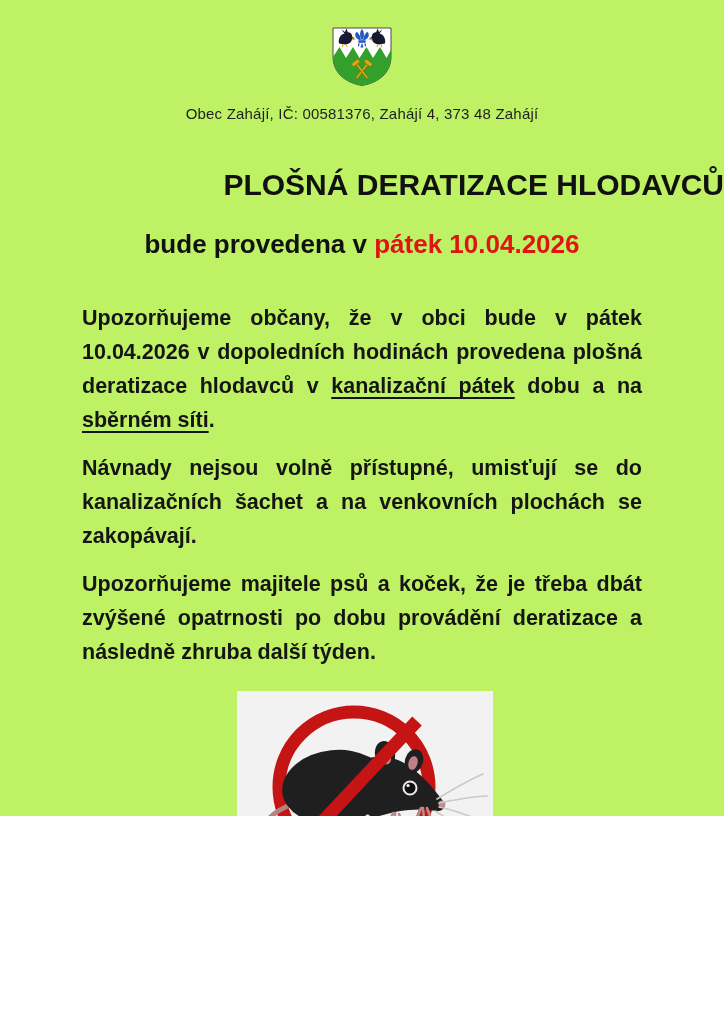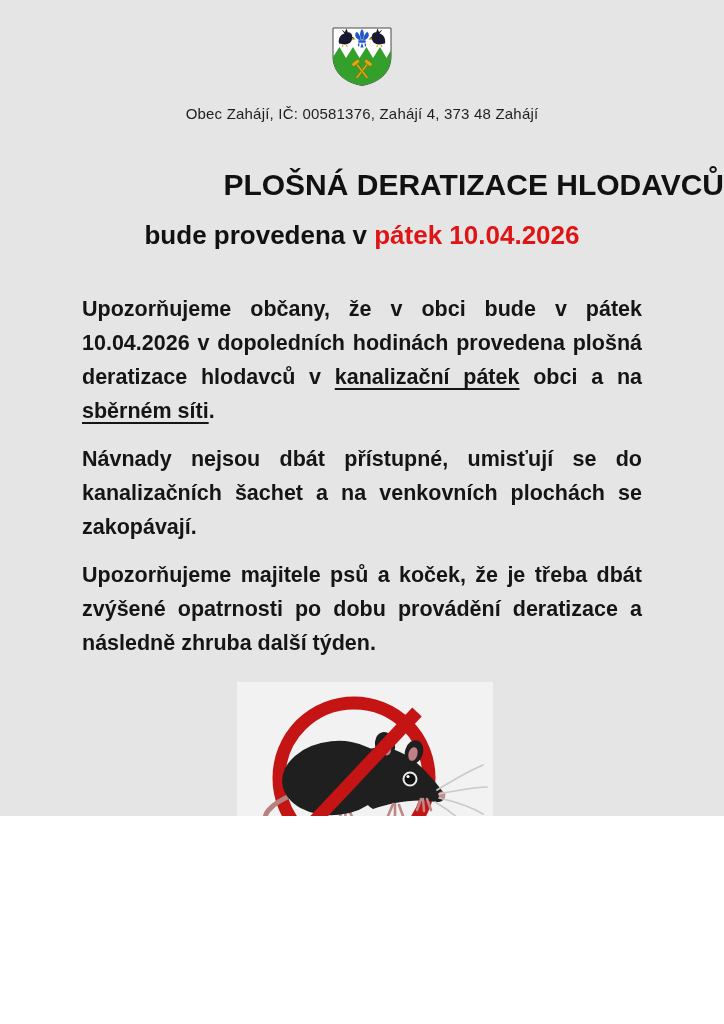--- a/index.html
+++ b/index.html
@@ -5,21 +5,21 @@
   * { margin: 0; padding: 0; box-sizing: border-box; }
   html, body { background: #ffffff; }
   body {
     font-family: "Liberation Sans", "DejaVu Sans", sans-serif;
     color: #1c1c1c;
   }
   .page {
     position: relative;
     width: 724px;
     height: 816px;
-    background: #e5e5e5;
+    background: #bef264;
     overflow: hidden;
   }
   .arms-wrap {
     padding-top: 26px;
     text-align: center;
   }
   .arms-wrap svg { display: inline-block; }
   .address-line {
     margin-top: 13px;
     text-align: center;
@@ -30,21 +30,21 @@
   }
   .doc-title {
     margin-top: 45px;
     text-align: right;
     font-size: 30px;
     line-height: 36px;
     font-weight: 700;
     color: #111111;
   }
   .doc-subtitle {
-    margin-top: 16px;
+    margin-top: 25px;
     text-align: center;
     font-size: 26px;
     line-height: 32px;
     font-weight: 700;
     color: #111111;
   }
   .doc-subtitle .date-red { color: var(--date-red, #e01414); }
   .body-text {
     margin-top: 41px;
     padding: 0 82px;
@@ -122,22 +122,22 @@
     </svg>
   </div>
 
   <div class="address-line">Obec Zahájí, IČ: 00581376, Zahájí 4, 373 48 Zahájí</div>
 
   <h1 class="doc-title">PLOŠNÁ DERATIZACE HLODAVCŮ</h1>
 
   <div class="doc-subtitle"><span>bude provedena v </span><span class="date-red">pátek 10.04.2026</span></div>
 
   <div class="body-text">
-    <p><span>Upozorňujeme občany, že v&nbsp;obci bude v&nbsp;pátek 10.04.2026 v&nbsp;dopoledních hodinách provedena plošná deratizace hlodavců v&nbsp;</span><u>kanalizační pátek</u><span> obci a na </span><u>sběrném síti</u><span>.</span></p>
-    <p>Návnady nejsou dbát přístupné, umisťují se do kanalizačních šachet a na venkovních plochách se zakopávají.</p>
+    <p><span>Upozorňujeme občany, že v&nbsp;obci bude v&nbsp;pátek 10.04.2026 v&nbsp;dopoledních hodinách provedena plošná deratizace hlodavců v&nbsp;</span><u>kanalizační pátek</u><span> dobu a na </span><u>sběrném síti</u><span>.</span></p>
+    <p>Návnady nejsou volně přístupné, umisťují se do kanalizačních šachet a na venkovních plochách se zakopávají.</p>
     <p>Upozorňujeme majitele psů a koček, že je třeba dbát zvýšené opatrnosti po dobu provádění deratizace a následně zhruba další týden.</p>
   </div>
 
   <div class="illustration-wrap">
     <svg width="256" height="203" viewBox="0 0 256 203">
       <rect width="256" height="203" fill="var(--image-bg)"></rect>
 
       <circle cx="117" cy="96" r="75" fill="none" stroke="var(--sign-red)" stroke-width="13"></circle>
 
       <g>

